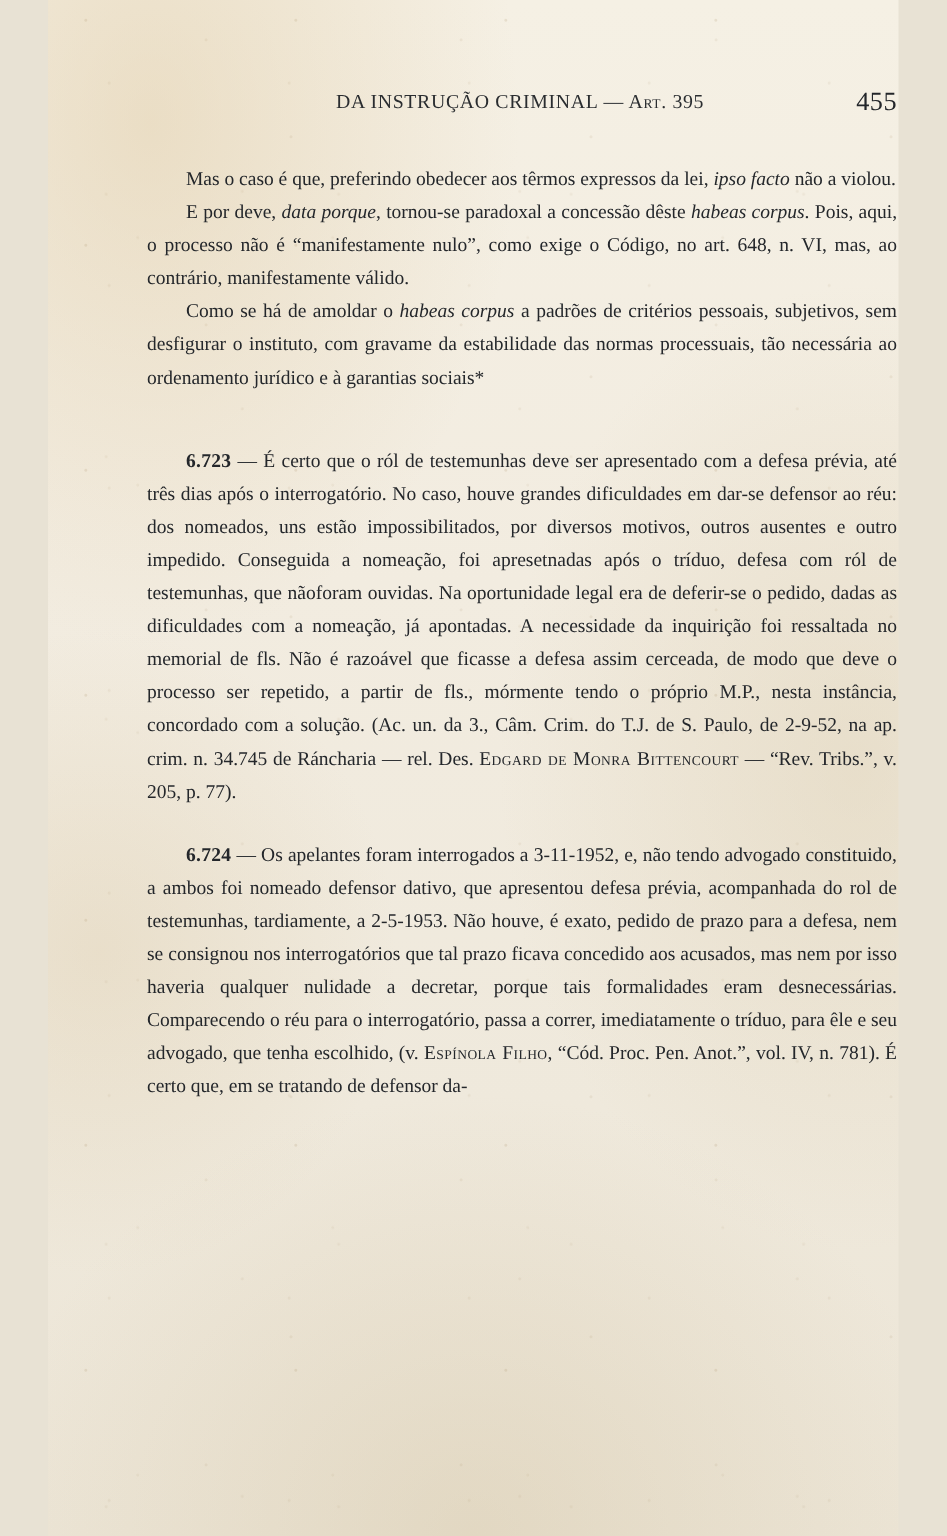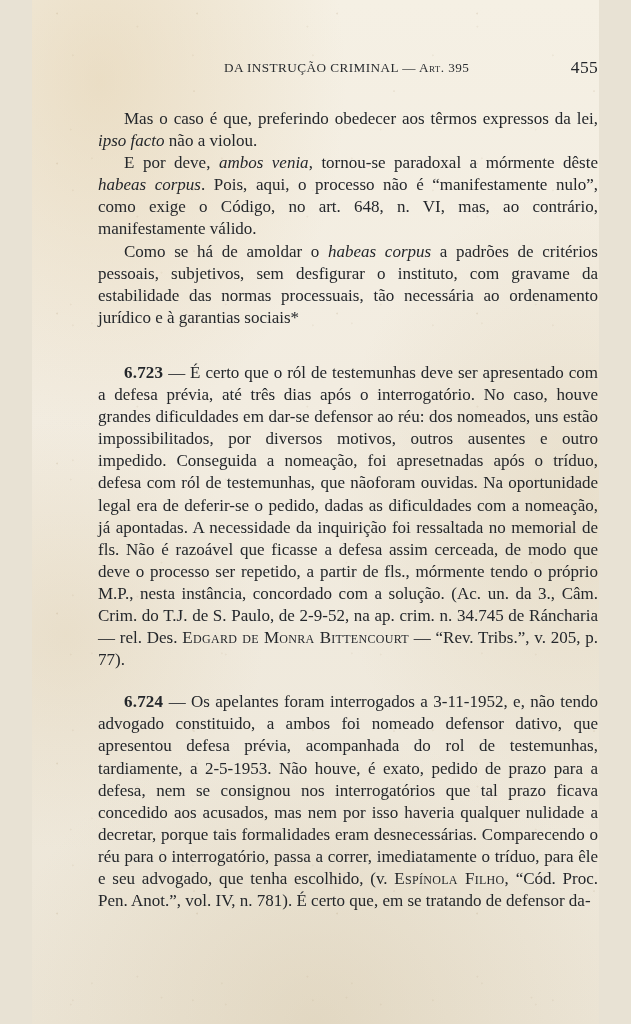--- a/index.html
+++ b/index.html
@@ -73,21 +73,21 @@
     top: -3px;
     font-size: 17.5px;
     letter-spacing: .3px;
     color: #23262a;
     text-align: right;
   }
 
   
   .body-text {
     margin-top: 14px;
-    font-size: 17px;
+    font-size: 13px;
     line-height: 22.1px;
     text-align: justify;
     text-align-last: left;
     color: #24272b;
     -webkit-font-smoothing: antialiased;
   }
   .body-text p {
     margin: 0;
     text-indent: 26px;
     hyphens: manual;
@@ -116,21 +116,21 @@
 
     <div class="runhead">
       <span class="runhead-title">DA INSTRUÇÃO CRIMINAL — Art. 395</span>
       <span class="runhead-folio">455</span>
     </div>
 
     <div class="body-text">
 
       <p><span>Mas o caso é que, preferindo obedecer aos têrmos expressos da lei, </span><i>ipso facto</i><span> não a violou.</span></p>
 
-      <p><span>E por deve, </span><i>ambos venia</i><span>, tornou-se paradoxal a mórmente dêste </span><i>habeas corpus</i><span>. Pois, aqui, o processo não é “manifestamente nulo”, como exige o Código, no art. 648, n. VI, mas, ao contrário, manifestamente válido.</span></p>
+      <p><span>E por deve, </span><i>data porque</i><span>, tornou-se paradoxal a concessão dêste </span><i>habeas corpus</i><span>. Pois, aqui, o processo não é “manifestamente nulo”, como exige o Código, no art. 648, n. VI, mas, ao contrário, manifestamente válido.</span></p>
 
 
       <p><span>Como se há de amoldar o </span><i>habeas corpus</i><span> a padrões de critérios pessoais, subjetivos, sem desfigurar o instituto, com gravame da estabilidade das normas processuais, tão necessária ao ordenamento jurídico e à garantias sociais*</span></p>
 
       <div class="gap-sm"></div>
 
 
       <div class="gap-lg"></div>
 
       <p><span class="num">6.723</span><span> — É certo que o ról de testemunhas deve ser apresentado com a defesa prévia, até três dias após o interrogatório. No caso, houve grandes dificuldades em dar-se defensor ao réu: dos nomeados, uns estão impossibilitados, por diversos motivos, outros ausentes e outro impedido. Conseguida a nomeação, foi apresetnadas após o tríduo, defesa com ról de testemunhas, que nãoforam ouvidas. Na oportunidade legal era de deferir-se o pedido, dadas as dificuldades com a nomeação, já apontadas. A necessidade da inquirição foi ressaltada no memorial de fls. Não é razoável que ficasse a defesa assim cerceada, de modo que deve o processo ser repetido, a partir de fls., mórmente tendo o próprio M.P., nesta instância, concordado com a solução. (Ac. un. da 3., Câm. Crim. do T.J. de S. Paulo, de 2-9-52, na ap. crim. n. 34.745 de Ráncharia — rel. Des. </span><span class="sc">Edgard de Monra Bittencourt</span><span> — “Rev. Tribs.”, v. 205, p. 77).</span></p>

